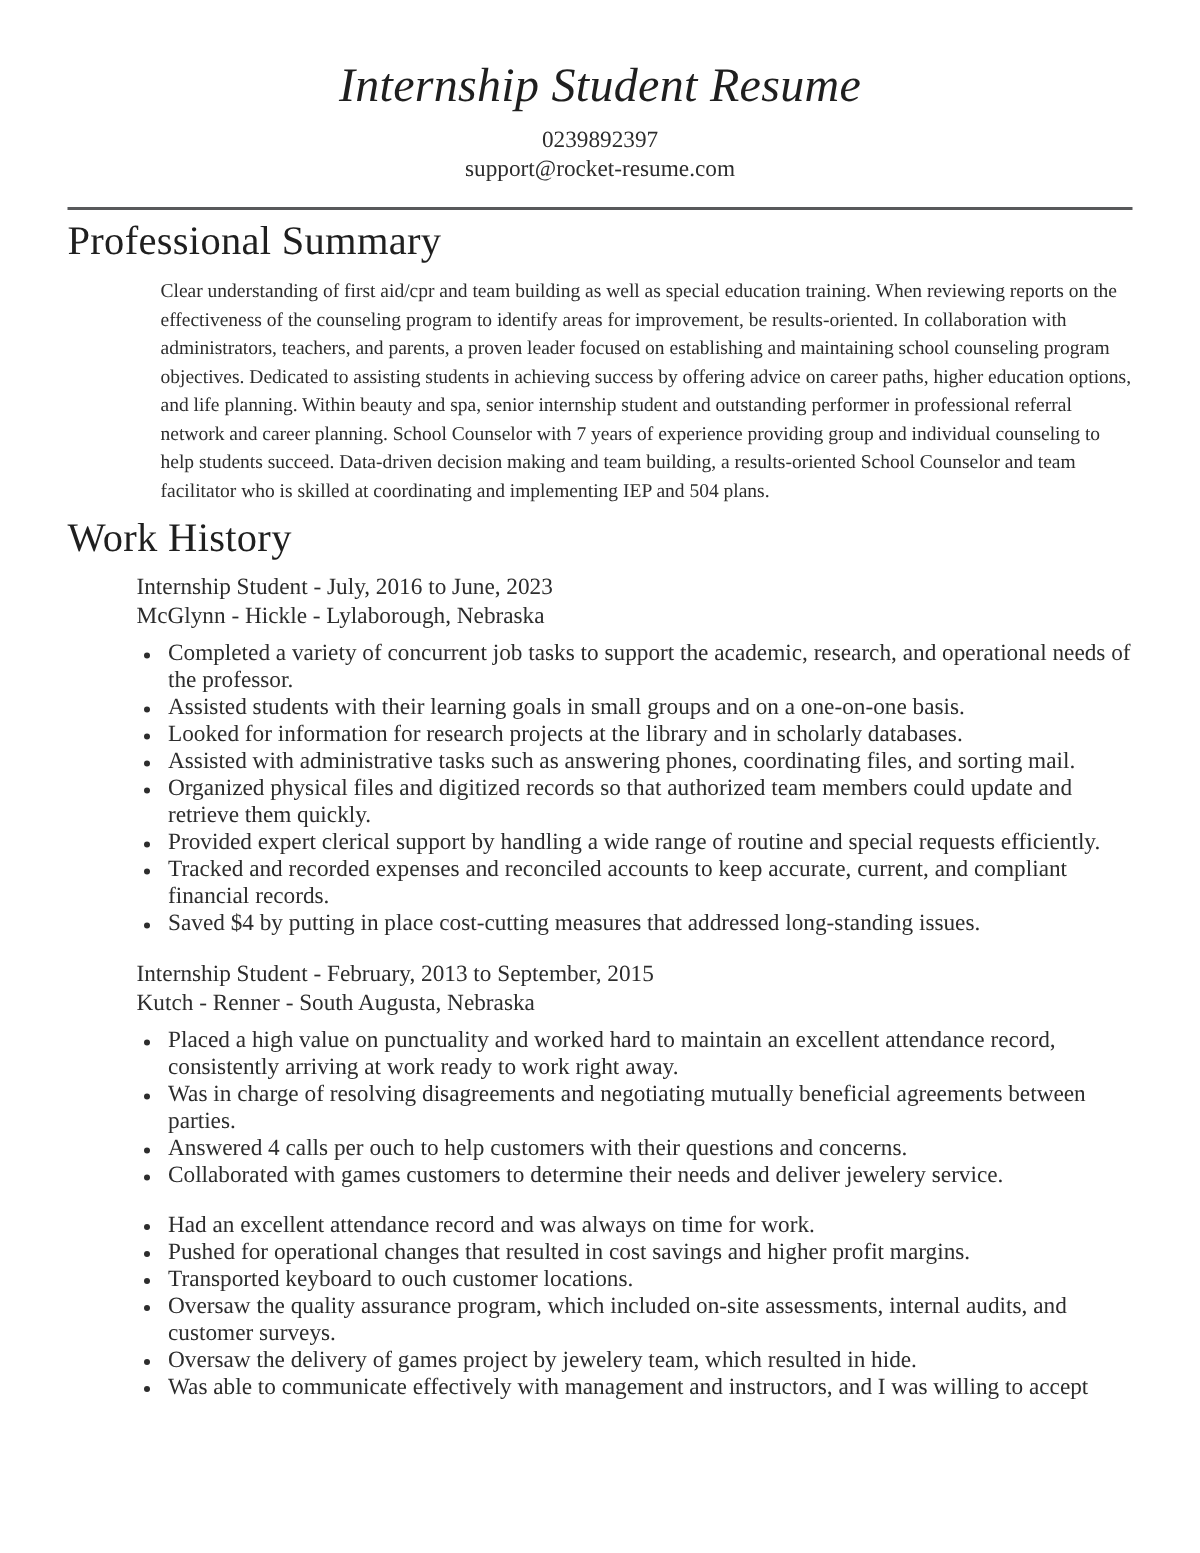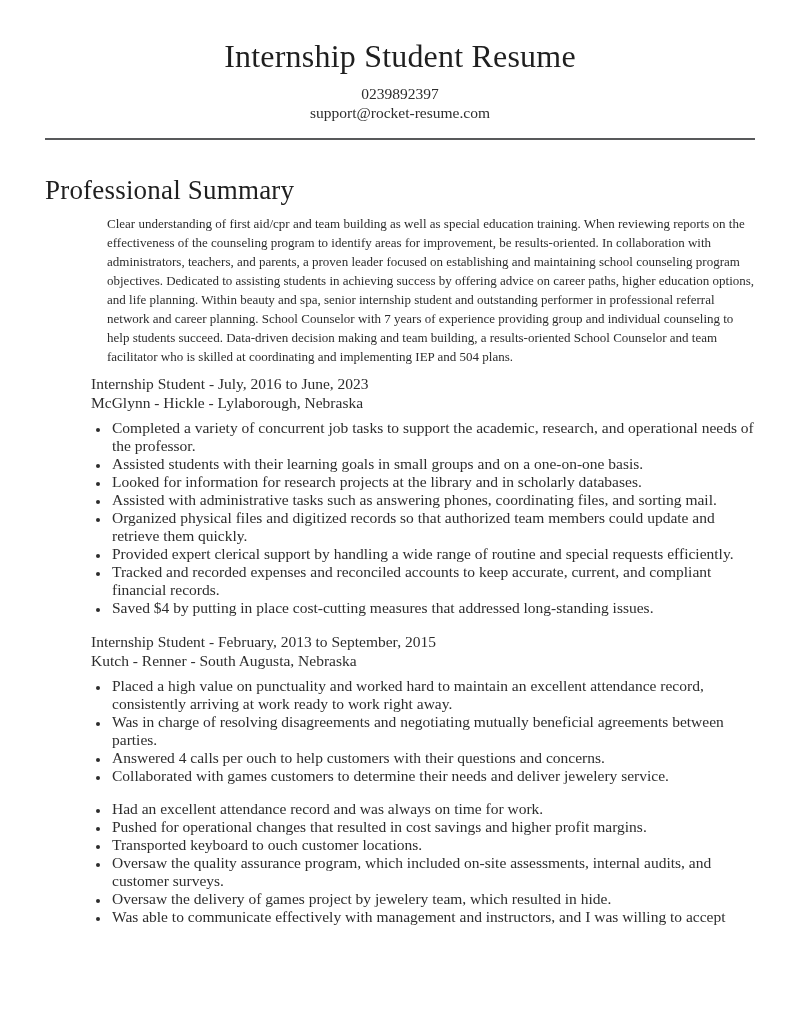--- a/index.html
+++ b/index.html
@@ -16,40 +16,41 @@
     background: #ffffff;
     padding: 36px 45px 0 45px;
   }
   .doc-title {
     text-align: center;
     font-size: 32px;
     line-height: 40px;
     font-weight: 400;
     color: var(--heading-color, #1f1f1f);
     letter-spacing: 0.2px;
+    font-style: italic;
   }
   .contact {
     margin-top: 8px;
     text-align: center;
     font-size: 15.5px;
     line-height: 19px;
   }
   .rule {
     height: 0;
     border-top: 2px solid var(--rule-color, #58595b);
     margin-top: 16px;
   }
   .section-heading {
     font-size: 27px;
     line-height: 32px;
     font-weight: 400;
     color: var(--heading-color, #1f1f1f);
     letter-spacing: 0.2px;
   }
-  .section-heading.first { margin-top: 34px; }
+  .section-heading.first { margin-top: 4px; }
   .section-heading.second { margin-top: 6px; }
   .summary-text {
     margin: 8px 0 0 62px;
     font-size: 13px;
     line-height: 19px;
   }
   .job { margin: 15px 0 0 46px; }
   .job.first { margin-top: 8px; }
   .job-line { font-size: 15.5px; line-height: 19px; }
   .job-bullets {
@@ -77,20 +78,21 @@
     </div>
     <div class="rule"></div>
   </div>
 
   <div>
     <h2 class="section-heading first">Professional Summary</h2>
     <p class="summary-text">Clear understanding of first aid/cpr and team building as well as special education training. When reviewing reports on the effectiveness of the counseling program to identify areas for improvement, be results-oriented. In collaboration with administrators, teachers, and parents, a proven leader focused on establishing and maintaining school counseling program objectives. Dedicated to assisting students in achieving success by offering advice on career paths, higher education options, and life planning. Within beauty and spa, senior internship student and outstanding performer in professional referral network and career planning. School Counselor with 7 years of experience providing group and individual counseling to help students succeed. Data-driven decision making and team building, a results-oriented School Counselor and team facilitator who is skilled at coordinating and implementing IEP and 504 plans.</p>
   </div>
 
   <div>
+    <h2 class="section-heading second">Work History</h2>
     <div id="jobs-container">
   <div class="job first">
     <div class="job-line">Internship Student - July, 2016 to June, 2023</div>
     <div class="job-line">McGlynn - Hickle - Lylaborough, Nebraska</div>
     <ul class="job-bullets">
             <li>Completed a variety of concurrent job tasks to support the academic, research, and operational needs of the professor.</li>
             <li>Assisted students with their learning goals in small groups and on a one-on-one basis.</li>
             <li>Looked for information for research projects at the library and in scholarly databases.</li>
             <li>Assisted with administrative tasks such as answering phones, coordinating files, and sorting mail.</li>
             <li>Organized physical files and digitized records so that authorized team members could update and retrieve them quickly.</li>

